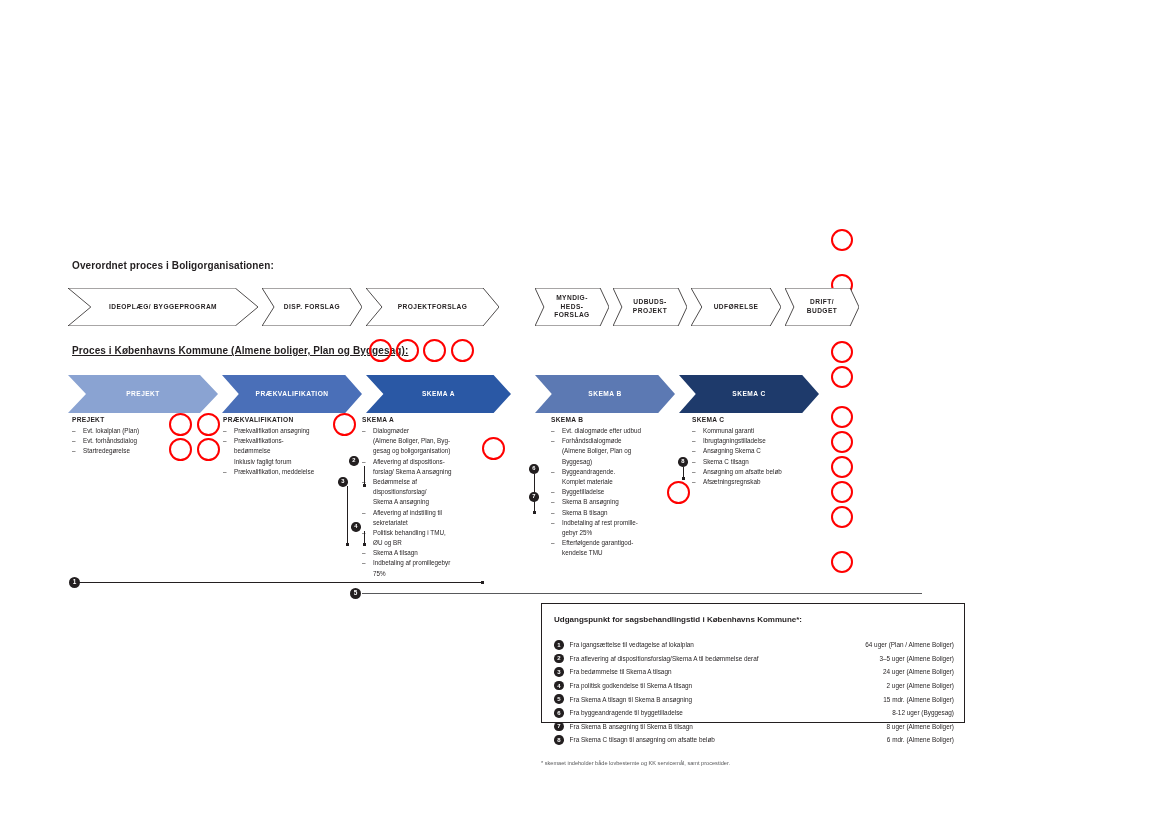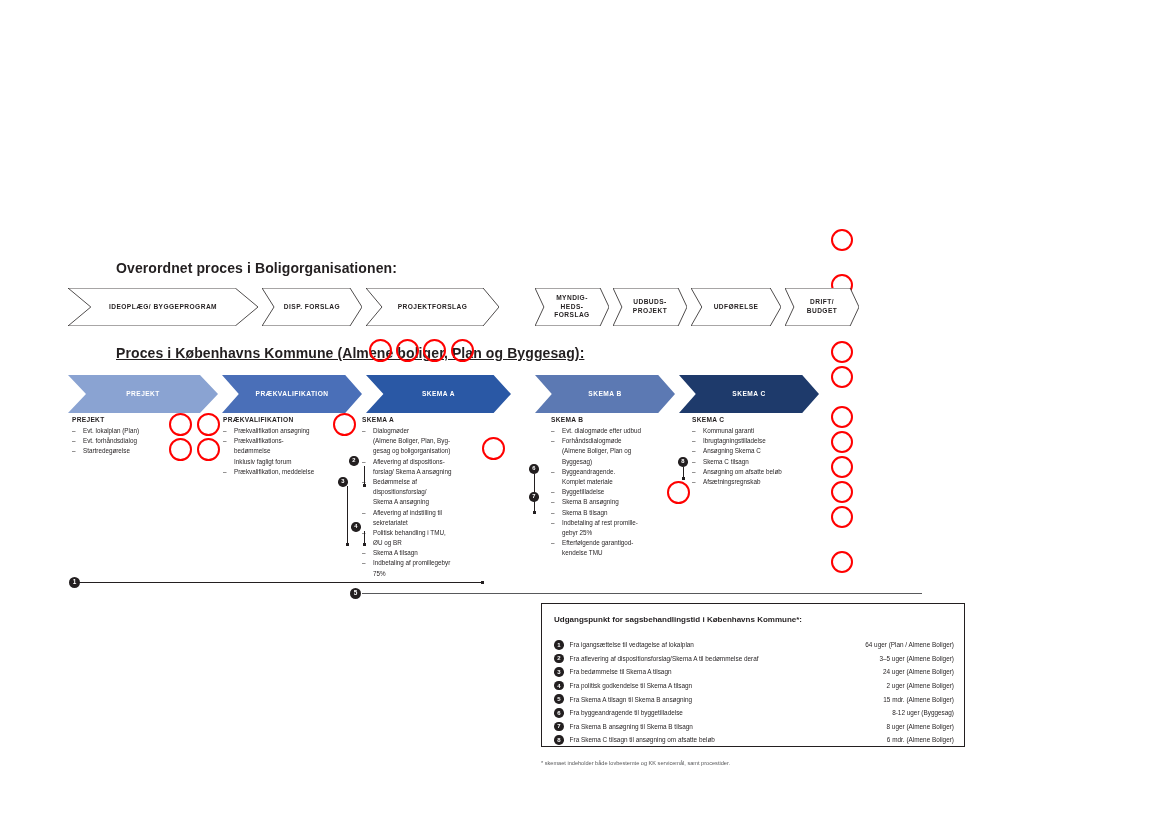--- a/index.html
+++ b/index.html
@@ -9,21 +9,21 @@
     font-family:"Liberation Sans",sans-serif;
     color:#231f20;
     position:relative;
     overflow:hidden;
   }
   .canvas{position:absolute;left:0;top:0;width:1169px;height:827px;}
   .abs{position:absolute;}
 
   
   .section-title{
-    font-size:14px;font-weight:bold;letter-spacing:.1px;color:#231f20;white-space:nowrap;margin-left:44px;
+    font-size:10px;font-weight:bold;letter-spacing:.1px;color:#231f20;white-space:nowrap;
   }
 
   
   .chev-row{display:flex;align-items:center;}
   .chev{
     position:relative;height:38px;display:flex;align-items:center;justify-content:center;
     box-sizing:border-box;margin-right:4px;
   }
   .chev .lbl{
     position:relative;z-index:2;font-size:6.6px;font-weight:bold;letter-spacing:.45px;
@@ -296,21 +296,21 @@
 
   <div class="red-circle" style="left:169px;top:413px;width:23px;height:23px;"></div>
   <div class="red-circle" style="left:197px;top:413px;width:23px;height:23px;"></div>
   <div class="red-circle" style="left:169px;top:438px;width:23px;height:23px;"></div>
   <div class="red-circle" style="left:197px;top:438px;width:23px;height:23px;"></div>
 
   <div class="red-circle" style="left:333px;top:413px;width:23px;height:23px;"></div>
   <div class="red-circle" style="left:482px;top:437px;width:23px;height:23px;"></div>
   <div class="red-circle" style="left:667px;top:481px;width:23px;height:23px;"></div>
 
-  <div class="legend-box" style="left:541px;top:603px;width:424px;height:144px;">
+  <div class="legend-box" style="left:541px;top:603px;width:424px;height:120px;">
     <div class="legend-title" style="position:absolute;left:12px;top:11px;">Udgangspunkt for sagsbehandlingstid i Københavns Kommune*:</div>
     <div id="legend-rows" style="position:absolute;left:12px;top:34px;width:400px;">
         <div class="legend-row">
           <span class="num">1</span>
           <span class="txt">Fra igangsættelse til vedtagelse af lokalplan</span>
           <span class="val">64 uger (Plan / Almene Boliger)</span>
         </div>
         <div class="legend-row">
           <span class="num">2</span>
           <span class="txt">Fra aflevering af dispositionsforslag/Skema A til bedømmelse deraf</span>

